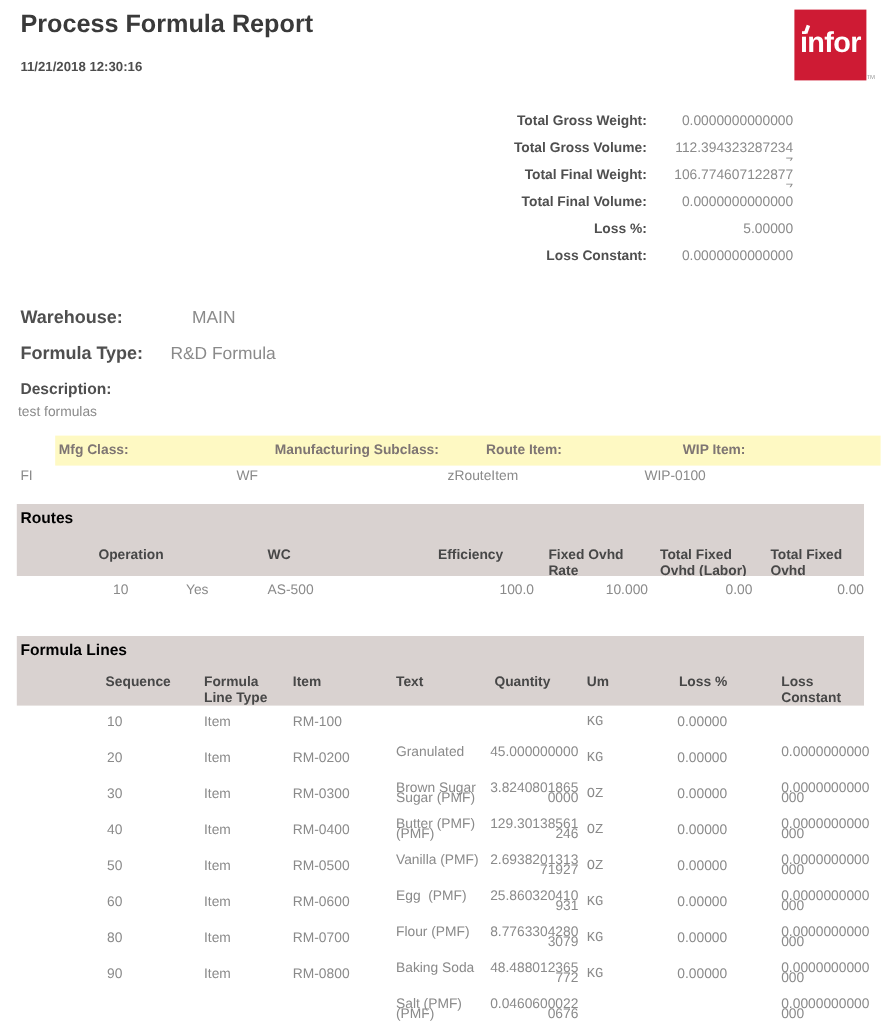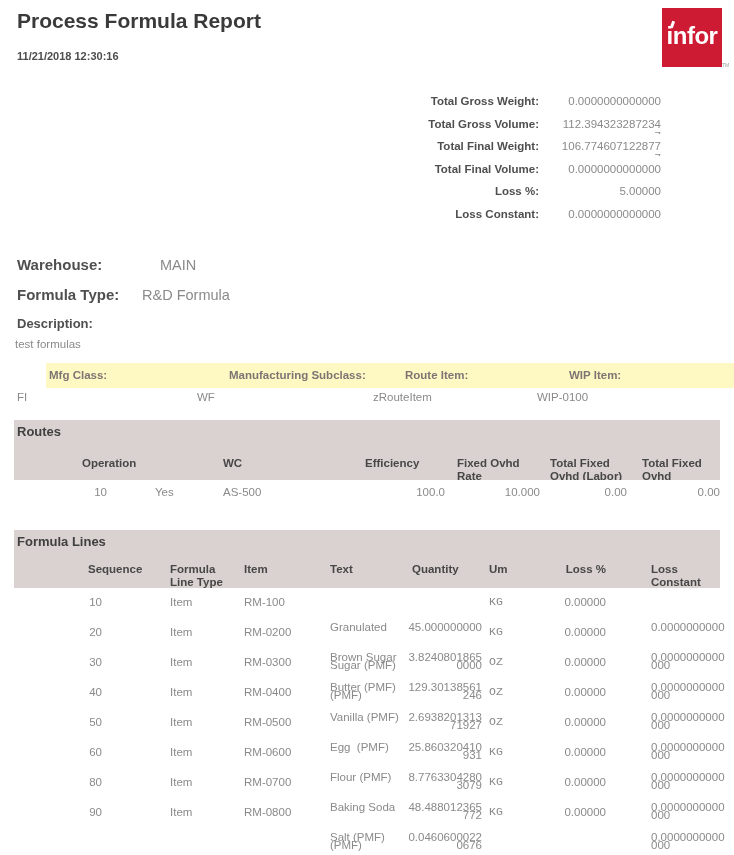--- a/index.html
+++ b/index.html
@@ -42,21 +42,21 @@
   .mfg-band{left:14px;top:363px;width:689px;height:25px;background:#fef9c3;margin-left:32px;}
   .mfg-h{position:absolute;top:0;line-height:25px;font-size:11.5px;font-weight:700;color:#7e7573;white-space:nowrap;}
   .mfg-values{left:14px;top:391px;width:706px;height:14px;}
   .mfg-v{position:absolute;top:0;font-size:11.5px;color:#8a8a8a;white-space:nowrap;}
   .c1{left:3px;} .c2{left:183px;} .c3{left:359px;} .c4{left:523px;}
 
   
   .band{left:14px;width:706px;background:#d9d2d0;overflow:hidden;}
   .routes-band{top:420px;height:60px;}
   .fl-band{top:530px;height:58px;}
-  .band-title{position:absolute;left:3px;top:4px;font-size:13px;font-weight:700;color:#404040;}
+  .band-title{position:absolute;left:3px;top:4px;font-size:13px;font-weight:700;color:#000000;}
   .hcell{position:absolute;font-size:11.5px;font-weight:700;color:#474747;line-height:12.5px;white-space:nowrap;}
   .routes-band .hcell{top:37px;}
   .fl-band .hcell{top:33px;}
   .hline{display:block;}
 
   
   .cell{position:absolute;font-size:11.5px;color:#8a8a8a;line-height:12.6px;white-space:pre;}
   .ra{text-align:right;}
 
   

